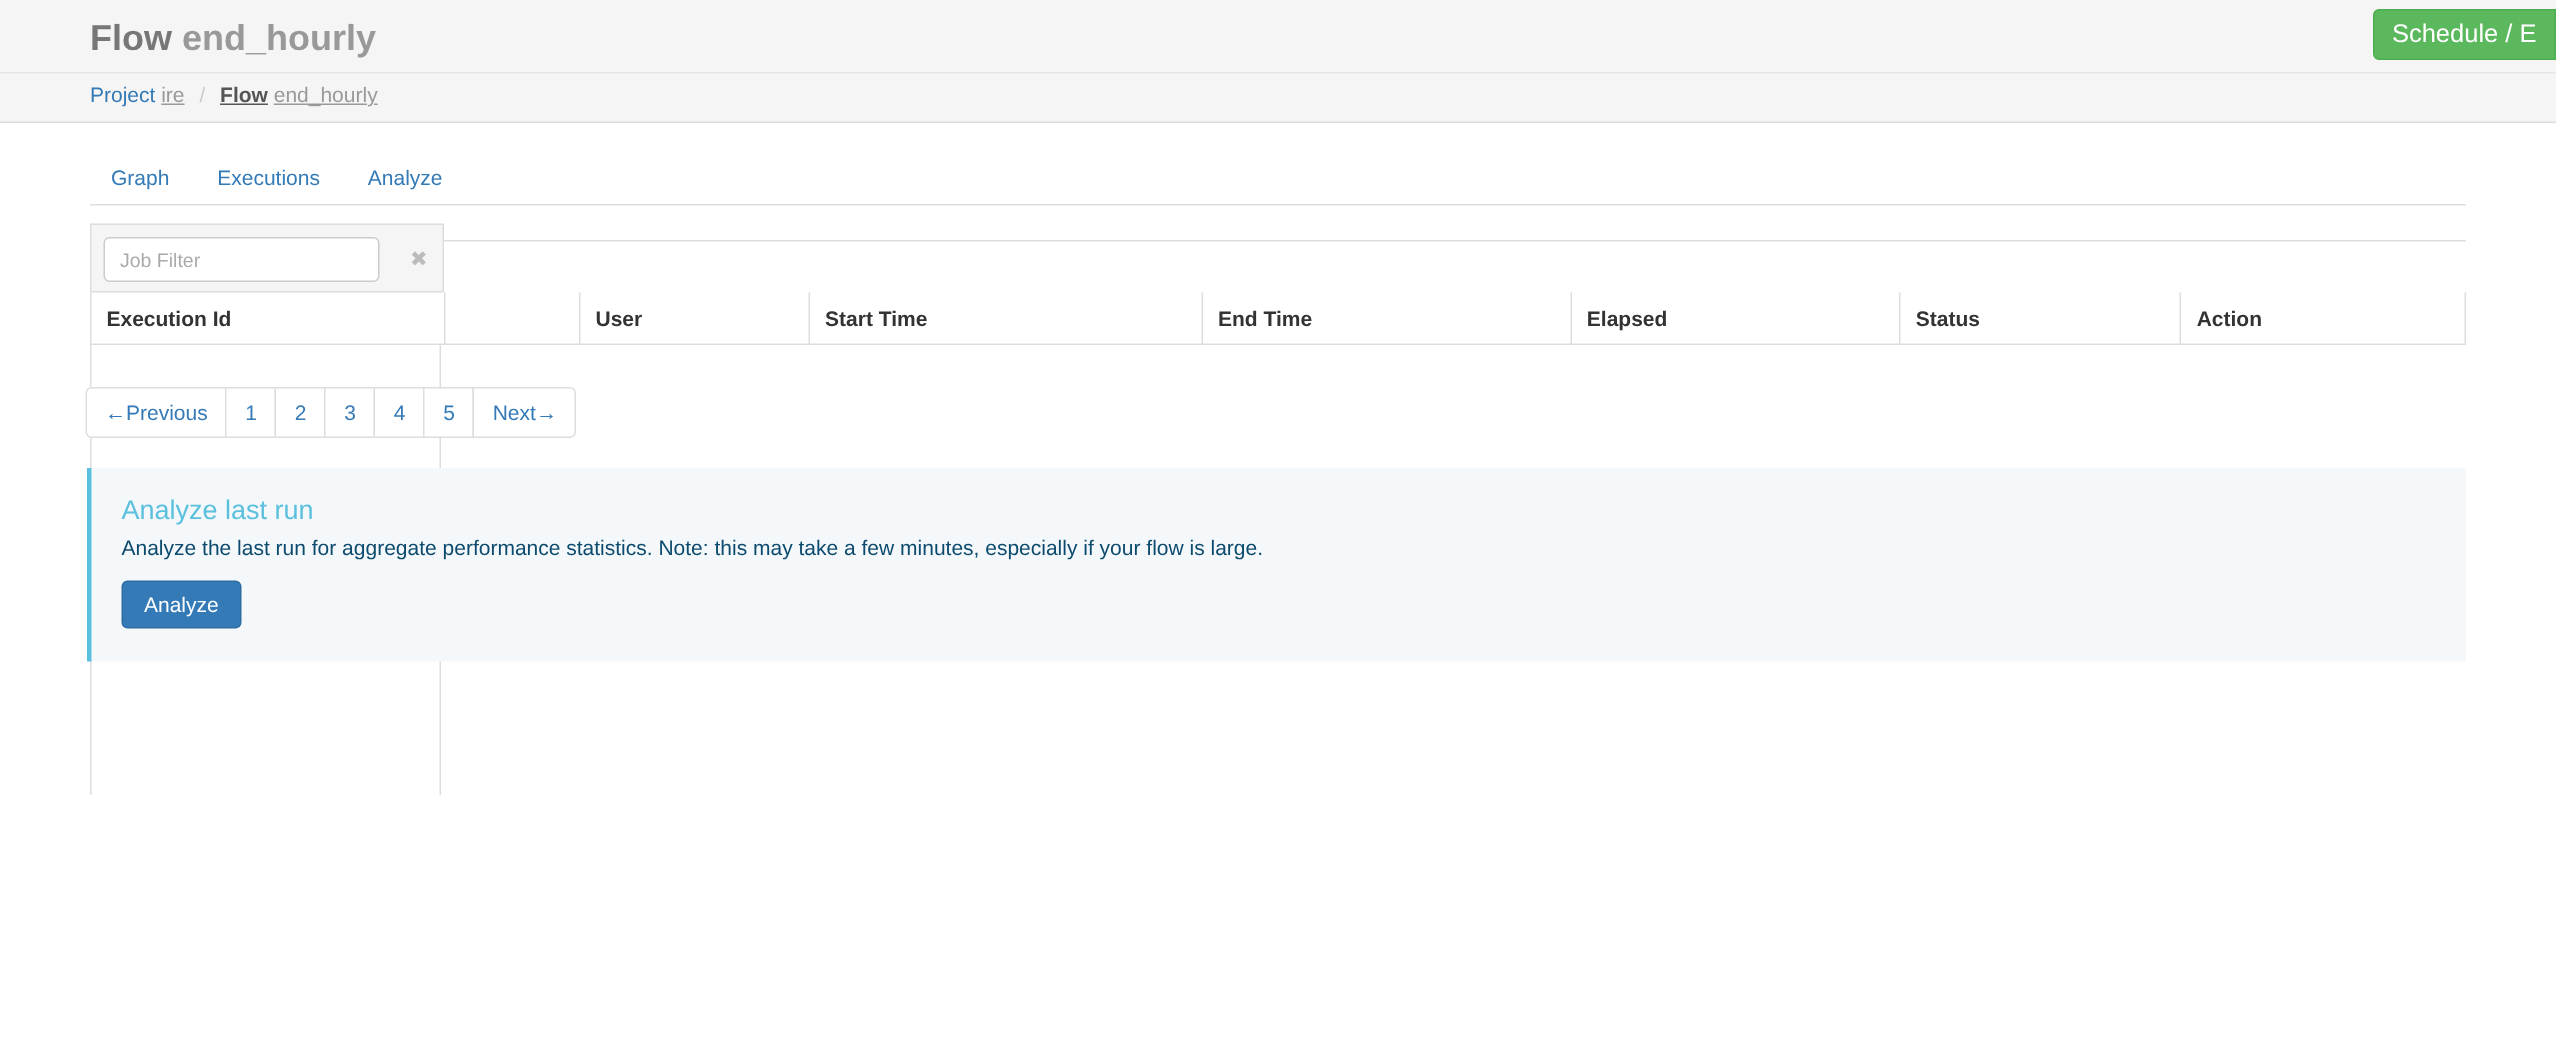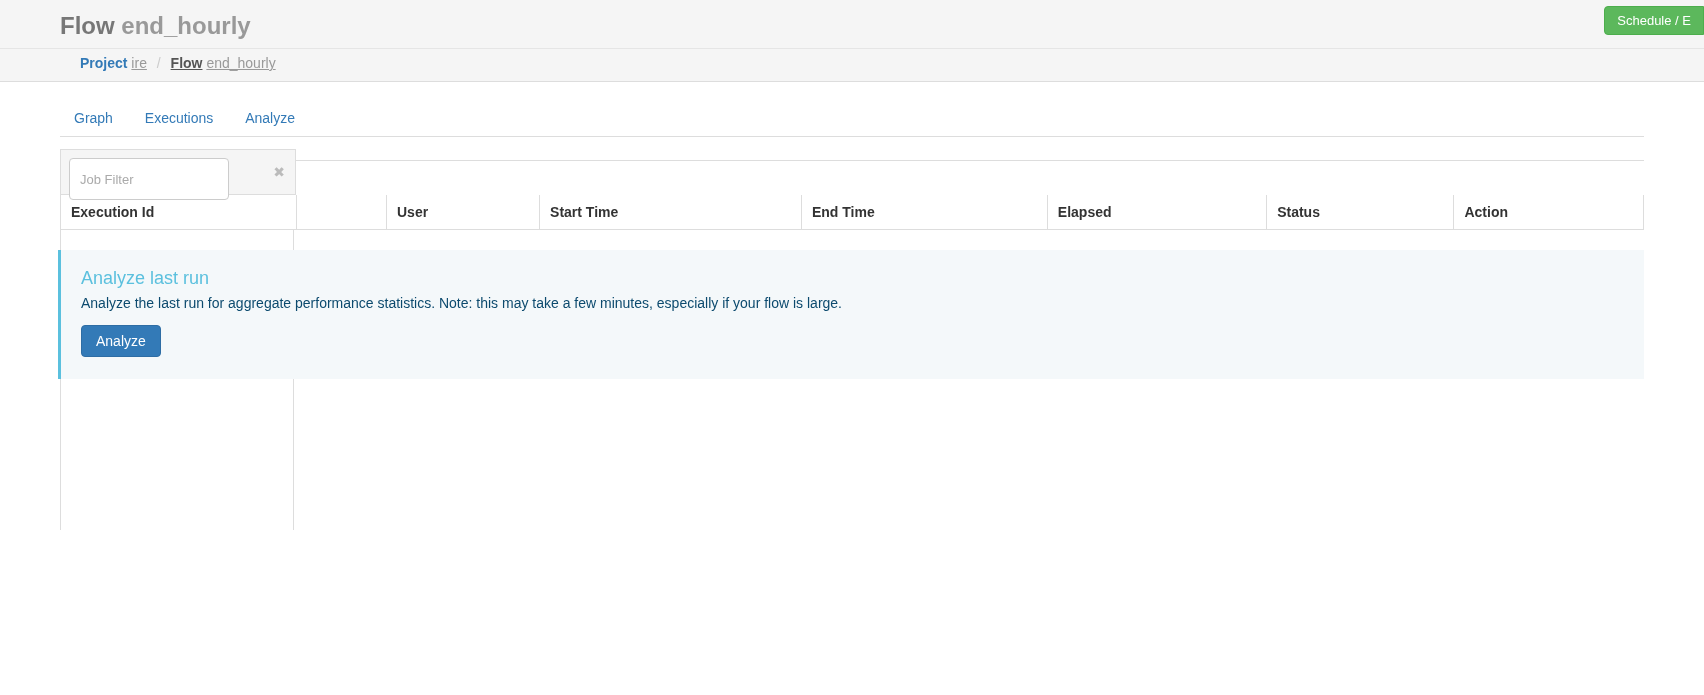--- a/index.html
+++ b/index.html
@@ -27,31 +27,31 @@
   .header-title .light { color: #999; }
   .schedule-btn {
     position: absolute;
     right: 0;
     top: 6px;
     background: #5cb85c;
     border: 1px solid #4cae4c;
     color: #fff;
     padding: 6px 12px;
     border-radius: 4px 0 0 4px;
-    font-size: 13px;
+    font-size: 17px;
     cursor: pointer;
   }
   .breadcrumb {
     background: #f5f5f5;
     padding: 6px 60px 10px 60px;
     border-bottom: 1px solid #ddd;
     color: #999;
     font-size: 14px;
   }
-  .breadcrumb .link { color: #337ab7; font-weight: 700; margin-left: 20px; }
+  .breadcrumb .link { color: #337ab7; font-weight: 400; }
   .breadcrumb .sep { color: #ccc; margin: 0 6px; }
   .breadcrumb .muted { color: #999; text-decoration: underline; }
   .content {
     padding: 0 60px;
   }
   .nav-tabs {
     margin-top: 18px;
     border-bottom: 1px solid #ddd;
     padding-bottom: 0;
   }
@@ -70,25 +70,25 @@
   .sidebar {
     width: 236px;
     border: 1px solid #ddd;
     background: #f5f5f5;
     padding: 8px 8px;
     height: 46px;
     flex-shrink: 0;
     position: relative;
   }
   .job-filter-input {
-    width: 160px;
+    width: 184px;
     height: 30px;
     border: 1px solid #ccc;
     border-radius: 4px;
-    padding: 20px 10px;
+    padding: 8px 10px;
     font-size: 13px;
     color: #555;
   }
   .job-filter-input::placeholder { color: #aaa; }
   .clear-icon {
     position: absolute;
     right: 10px;
     top: 14px;
     color: #bbb;
     font-size: 14px;
@@ -233,20 +233,29 @@
       <th>Status</th>
       <th>Action</th>
     </tr>
   </tbody>
     </table>
 
   <div class="lower-wrap">
     <div class="lower-side-col"></div>
     <div class="lower-main">
 
+      <div class="pagination" style="margin-left:-236px">
+        <a>←Previous</a>
+        <a>1</a>
+        <a>2</a>
+        <a>3</a>
+        <a>4</a>
+        <a>5</a>
+        <a>Next→</a>
+      </div>
 
       <div class="callout" style="margin-left:-236px;width:calc(100% + 236px)">
         <h4>Analyze last run</h4>
         <p>Analyze the last run for aggregate performance statistics. Note: this may take a few minutes, especially if your flow is large.</p>
         <button class="analyze-btn">Analyze</button>
       </div>
 
     </div>
   </div>
 

